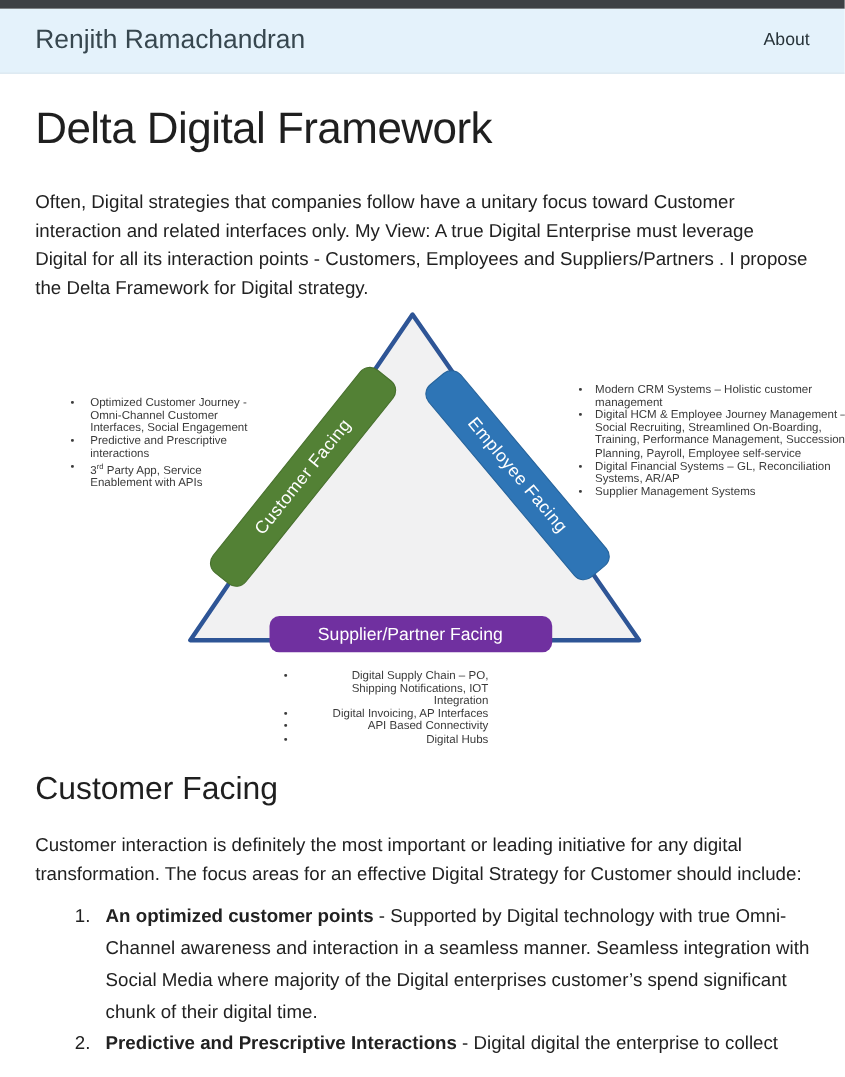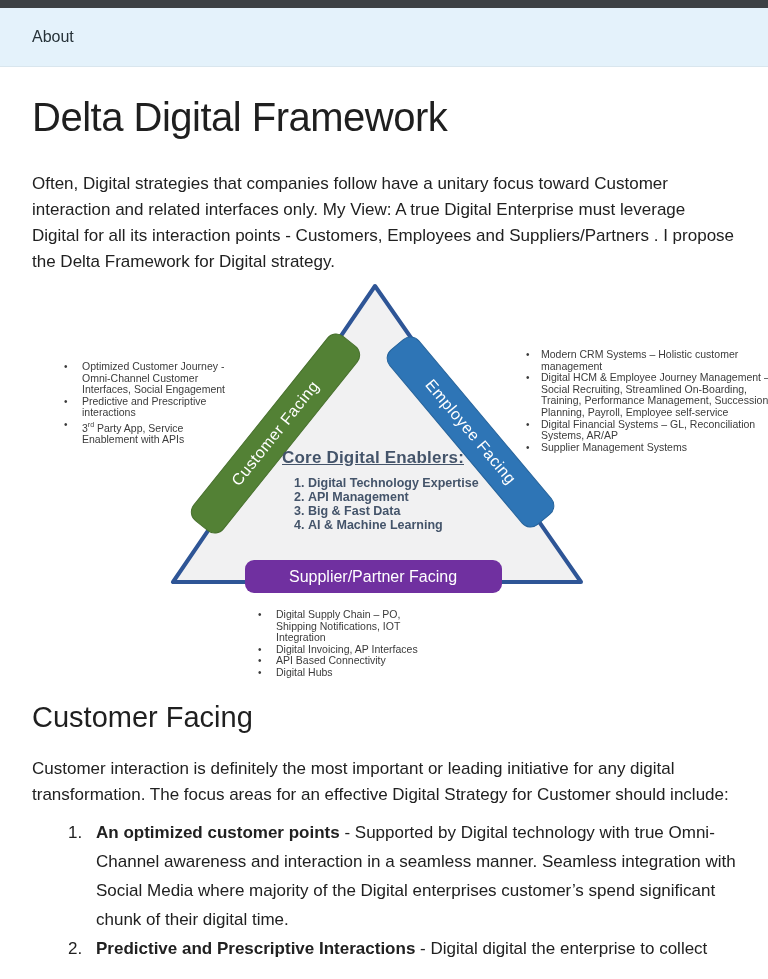--- a/index.html
+++ b/index.html
@@ -41,29 +41,30 @@
     line-height:14px; }
   .enablers ol li { margin:0; }
 
   .mini-bullets { position:absolute; font-size:10.5px; line-height:11.6px; color:#3b3b3b;
     list-style:none; }
   .mini-bullets li { position:relative; padding-left:20px; margin:0; }
   .mini-bullets li:before { content:"•"; position:absolute; left:2px; top:0; font-size:10px; }
   .left-bullets  { left:30px;  top:80px;  width:178px; }
   .right-bullets { left:492px; top:68px;  width:252px; }
   .right-bullets li { padding-left:17px; }
-  .bottom-bullets{ left:224px; top:328px; width:188px; }
+  .bottom-bullets{ left:224px; top:328px; width:188px;text-align:right; }
   sup { font-size:7px; vertical-align:super; }
 </style>
 </head>
 <body>
 
 <div class="top-bar"></div>
 
 <header class="site-header">
+  <div class="site-title">Renjith Ramachandran</div>
   <a class="nav-about">About</a>
 </header>
 
 <main class="content">
 
   <h1 class="page-title">Delta Digital Framework</h1>
 
   <p class="body-text"><span>Often, Digital strategies that companies follow have a unitary focus toward Customer interaction and related interfaces only. </span><b>My View: A true Digital Enterprise must leverage Digital for all its interaction points - Customers, Employees and Suppliers/Partners</b><span> . I propose the Delta Framework for Digital strategy.</span></p>
 
   <div class="diagram">
@@ -80,29 +81,20 @@
         <rect x="-114" y="-19" width="228" height="38" rx="11" fill="#2e75b6" stroke="#27649c" stroke-width="1"></rect>
         <text class="band-label" x="0" y="5" text-anchor="middle">Employee Facing</text>
       </g>
 
       <g>
         <rect x="213" y="279" width="257" height="33" rx="9" fill="#7030a0"></rect>
         <text class="supplier-label" x="341" y="301" text-anchor="middle">Supplier/Partner Facing</text>
       </g>
     </svg>
 
-    <div class="enablers">
-      <div class="enablers-heading">Core Digital Enablers:</div>
-      <ol>
-        <li>Digital Technology Expertise</li>
-        <li>API Management</li>
-        <li>Big &amp; Fast Data</li>
-        <li>AI &amp; Machine Learning</li>
-      </ol>
-    </div>
 
     <ul class="mini-bullets left-bullets">
       <li>Optimized Customer Journey - Omni-Channel Customer Interfaces, Social Engagement</li>
       <li>Predictive and Prescriptive interactions</li>
       <li><span>3</span><sup>rd</sup><span> Party App, Service Enablement with APIs</span></li>
     </ul>
 
     <ul class="mini-bullets right-bullets">
       <li>Modern CRM Systems – Holistic customer management</li>
       <li>Digital HCM &amp; Employee Journey Management – Social Recruiting, Streamlined On-Boarding, Training, Performance Management, Succession Planning, Payroll, Employee self-service</li>

